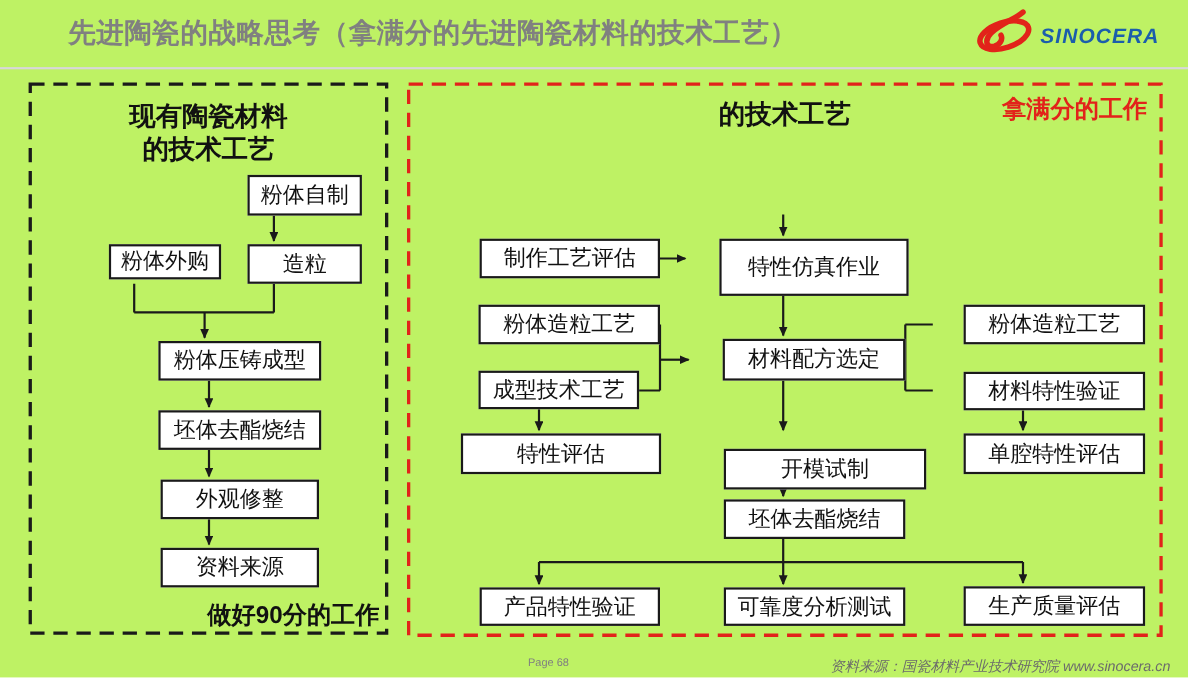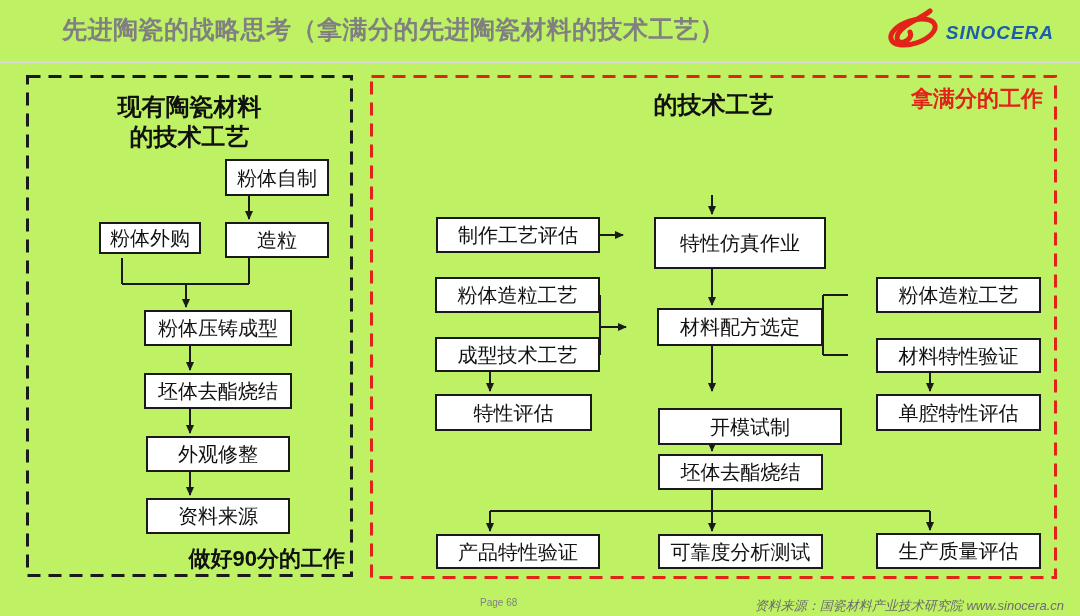--- a/index.html
+++ b/index.html
@@ -127,25 +127,25 @@
   <div class="node" style="left:71px;top:222px;width:102px;height:32px">粉体外购</div>
   <div class="node" style="left:197px;top:222px;width:104px;height:36px">造粒</div>
   <div class="node" style="left:116px;top:310px;width:148px;height:36px">粉体压铸成型</div>
   <div class="node" style="left:116px;top:373px;width:148px;height:36px">坯体去酯烧结</div>
   <div class="node" style="left:118px;top:436px;width:144px;height:36px">外观修整</div>
   <div class="node" style="left:118px;top:498px;width:144px;height:36px">资料来源</div>
 
   <div class="node" style="left:408px;top:217px;width:164px;height:36px">制作工艺评估</div>
   <div class="node" style="left:626px;top:217px;width:172px;height:52px">特性仿真作业</div>
   <div class="node" style="left:407px;top:277px;width:165px;height:36px">粉体造粒工艺</div>
-  <div class="node" style="left:407px;top:337px;width:165px;height:35px">成型技术工艺</div>
+  <div class="node" style="left:407px;top:337px;width:146px;height:35px">成型技术工艺</div>
   <div class="node" style="left:629px;top:308px;width:166px;height:38px">材料配方选定</div>
   <div class="node" style="left:848px;top:277px;width:165px;height:36px">粉体造粒工艺</div>
   <div class="node" style="left:848px;top:338px;width:165px;height:35px">材料特性验证</div>
-  <div class="node" style="left:407px;top:394px;width:157px;height:37px">特性评估</div>
+  <div class="node" style="left:391px;top:394px;width:182px;height:37px">特性评估</div>
   <div class="node" style="left:630px;top:408px;width:184px;height:37px">开模试制</div>
   <div class="node" style="left:848px;top:394px;width:165px;height:37px">单腔特性评估</div>
   <div class="node" style="left:630px;top:454px;width:165px;height:36px">坯体去酯烧结</div>
   <div class="node" style="left:408px;top:534px;width:164px;height:35px">产品特性验证</div>
   <div class="node" style="left:630px;top:534px;width:165px;height:35px">可靠度分析测试</div>
   <div class="node" style="left:848px;top:533px;width:165px;height:36px">生产质量评估</div>
 
   <div class="page-num">Page 68</div>
   <div class="source">资料来源：国瓷材料产业技术研究院  www.sinocera.cn</div>
 

